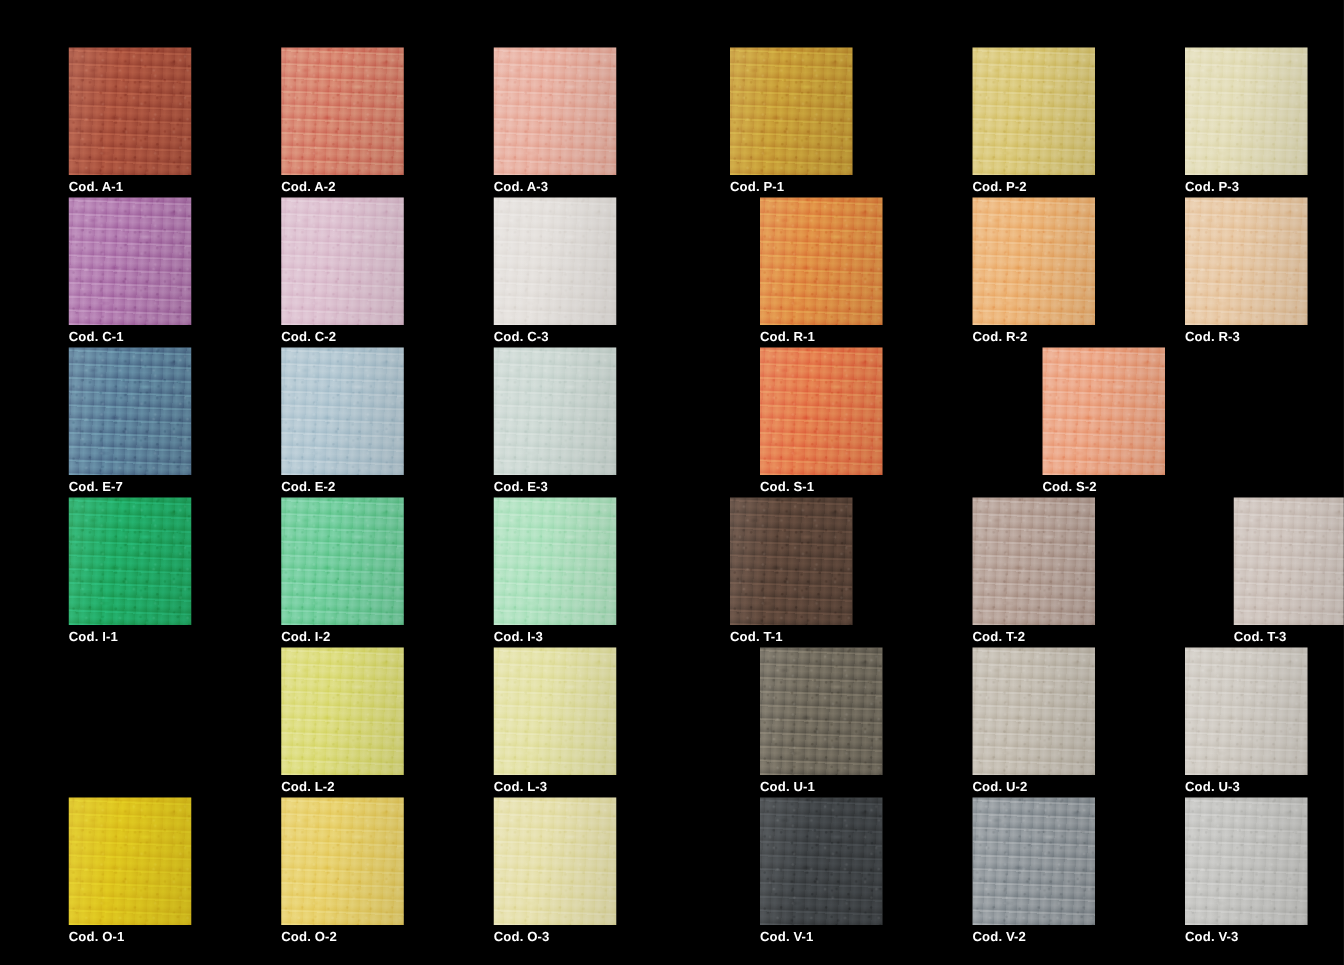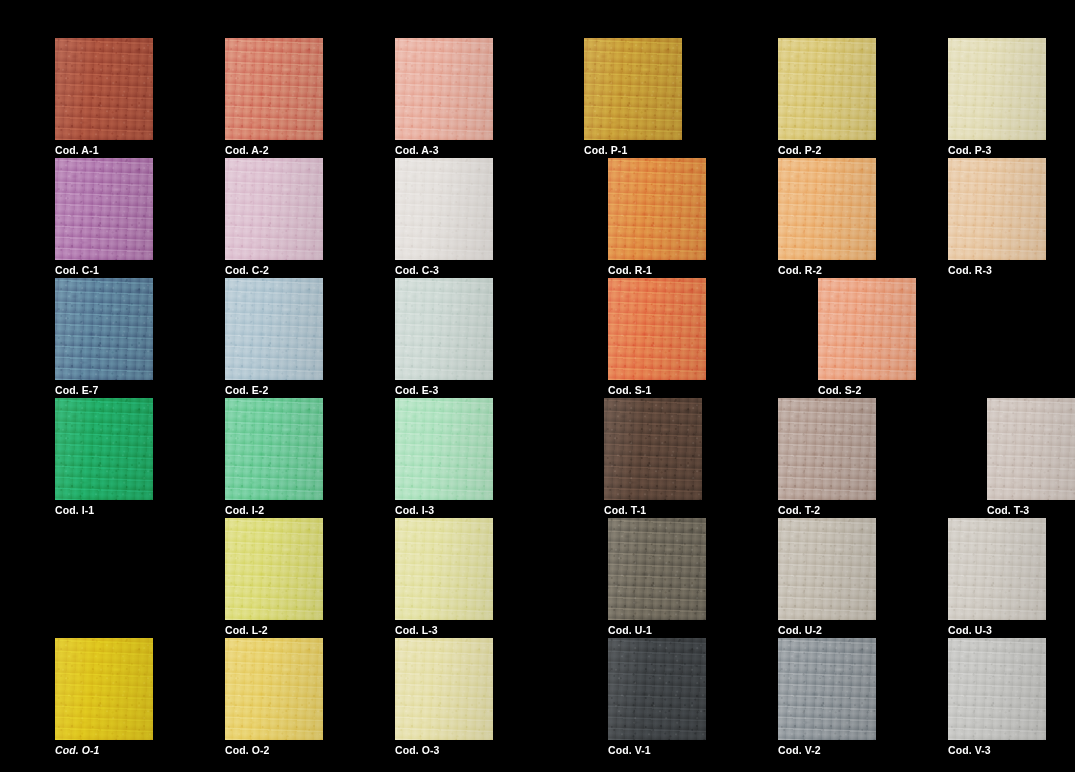--- a/index.html
+++ b/index.html
@@ -229,21 +229,21 @@
       <div class="swatch-label" style="color: rgb(255, 255, 255);">Cod. E-3</div>
     </div>
     <div class="swatch-cell" style="left: 608px; top: 278px;">
       <div class="swatch-chip" title="coral orange" style="background-color: rgb(229, 121, 75);">
         <div class="tex"></div>
         <div class="grain"></div>
         <div class="shade"></div>
       </div>
       <div class="swatch-label" style="color: rgb(255, 255, 255);">Cod. S-1</div>
     </div>
-    <div class="swatch-cell" style="left: 778px; top: 278px; padding-left: 40px;">
+    <div class="swatch-cell" style="left: 794px; top: 278px; padding-left: 40px;">
       <div class="swatch-chip" title="soft coral" style="background-color: rgb(236, 164, 131);">
         <div class="tex"></div>
         <div class="grain"></div>
         <div class="shade"></div>
       </div>
       <div class="swatch-label" style="color: rgb(255, 255, 255);">Cod. S-2</div>
     </div>
     <div class="swatch-cell" style="left: 55px; top: 398px;">
       <div class="swatch-chip" title="emerald green" style="background-color: rgb(32, 168, 98);">
         <div class="tex"></div>
@@ -261,21 +261,21 @@
       <div class="swatch-label" style="color: rgb(255, 255, 255);">Cod. I-2</div>
     </div>
     <div class="swatch-cell" style="left: 395px; top: 398px;">
       <div class="swatch-chip" title="pale mint" style="background-color: rgb(174, 226, 191);">
         <div class="tex"></div>
         <div class="grain"></div>
         <div class="shade"></div>
       </div>
       <div class="swatch-label" style="color: rgb(255, 255, 255);">Cod. I-3</div>
     </div>
-    <div class="swatch-cell" style="left: 604px; top: 398px;">
+    <div class="swatch-cell" style="left: 584px; top: 398px;">
       <div class="swatch-chip" title="dark chocolate" style="background-color: rgb(90, 68, 56);">
         <div class="tex"></div>
         <div class="grain"></div>
         <div class="shade"></div>
       </div>
       <div class="swatch-label" style="color: rgb(255, 255, 255);">Cod. T-1</div>
     </div>
     <div class="swatch-cell" style="left: 778px; top: 398px;">
       <div class="swatch-chip" title="taupe" style="background-color: rgb(181, 160, 150);">
         <div class="tex"></div>
@@ -331,21 +331,21 @@
         <div class="shade"></div>
       </div>
       <div class="swatch-label" style="color: rgb(255, 255, 255);">Cod. U-3</div>
     </div>
     <div class="swatch-cell" style="left: 55px; top: 638px;">
       <div class="swatch-chip" title="deep yellow" style="background-color: rgb(221, 194, 28);">
         <div class="tex"></div>
         <div class="grain"></div>
         <div class="shade"></div>
       </div>
-      <div class="swatch-label" style="color: rgb(255, 255, 255); font-style: italic;">Cod. O-1</div>
+      <div class="swatch-label" style="color: rgb(255, 255, 255);">Cod. O-1</div>
     </div>
     <div class="swatch-cell" style="left: 225px; top: 638px;">
       <div class="swatch-chip" title="soft yellow" style="background-color: rgb(232, 208, 106);">
         <div class="tex"></div>
         <div class="grain"></div>
         <div class="shade"></div>
       </div>
       <div class="swatch-label" style="color: rgb(255, 255, 255);">Cod. O-2</div>
     </div>
     <div class="swatch-cell" style="left: 395px; top: 638px;">

